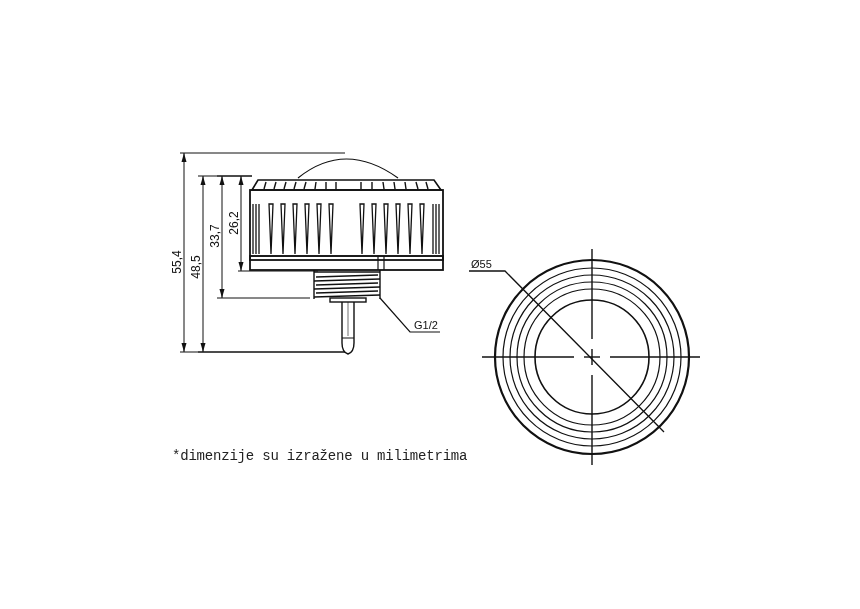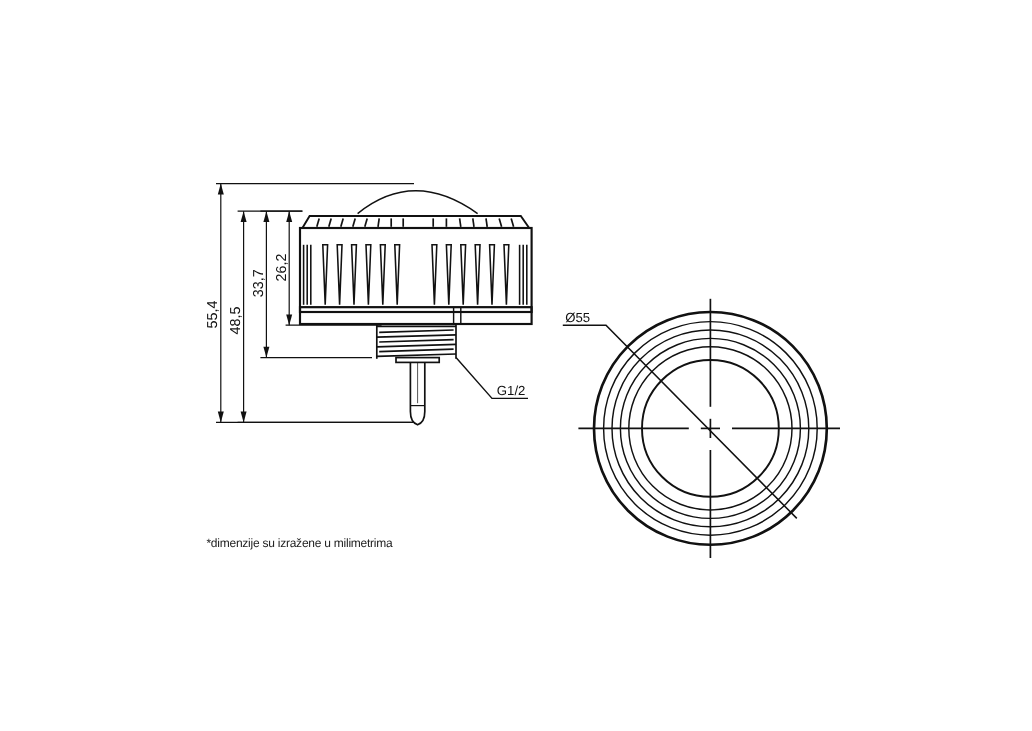--- a/index.html
+++ b/index.html
@@ -1,18 +1,18 @@
 <!DOCTYPE html>
 <html><head>
 <meta charset="utf-8">
 <style>
   html, body { margin:0; padding:0; background:#ffffff; }
   body { width:860px; height:609px; position:relative; overflow:hidden; font-family:"Liberation Sans", sans-serif; }
   #drawing { position:absolute; left:0; top:0; width:860px; height:609px; }
-  .note { position:absolute; left:172px; top:448px; font-size:10px; color:#222; font-family:Liberation Sans, sans-serif; letter-spacing:-0.2px; }
+  .note { position:absolute; left:172px; top:448px; font-size:14px; color:#222; font-family:Liberation Mono, monospace; letter-spacing:-0.2px; }
   svg text { font-family:"Liberation Sans", sans-serif; fill:#111; }
 </style>
 </head>
 <body>
 
 <svg id="drawing" viewBox="0 0 860 609" xmlns="http://www.w3.org/2000/svg">
   <g stroke="#111" fill="none" stroke-width="1.2">
 
     <path d="M298,178 Q345,140 398,178" stroke-width="1.2"></path>
 

